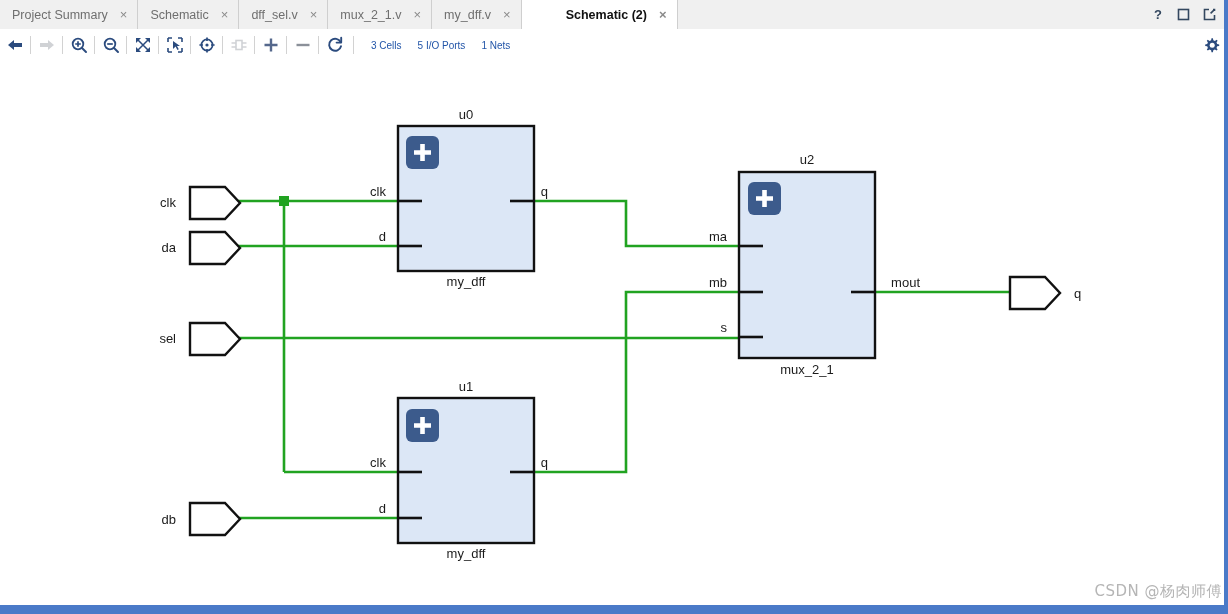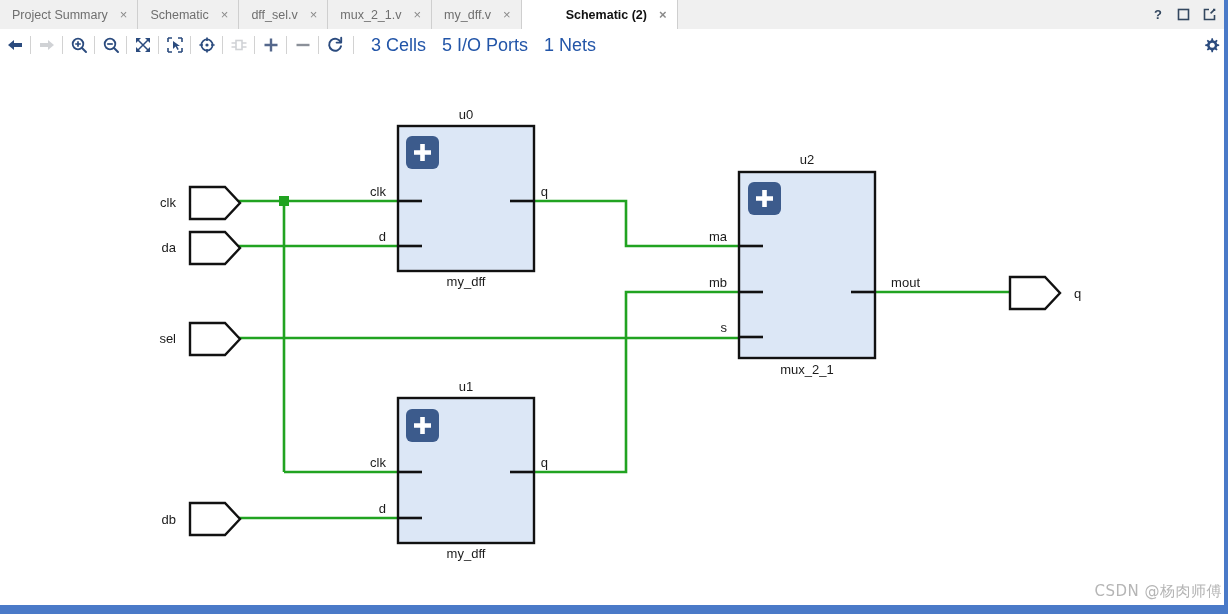--- a/index.html
+++ b/index.html
@@ -50,21 +50,21 @@
     background:#ffffff;border-bottom:1px solid #c6c6c6;
     display:flex;align-items:center;
   }
   .tbtn{
     width:29px;height:32px;display:flex;align-items:center;justify-content:center;
     cursor:pointer;
   }
   .tsep{width:1px;height:18px;background:#d2d2d2;margin:0 1px;}
   .tbtn.disabled{opacity:0.40;cursor:default;}
   .statlink{
-    font-size:18px;color:#2255a8;margin:0 0 0 16px;cursor:pointer;white-space:nowrap;
+    font-size:10px;color:#2255a8;margin:0 0 0 16px;cursor:pointer;white-space:nowrap;
   }
   .tbspacer{flex:1;}
   .gear{width:34px;height:32px;display:flex;align-items:center;justify-content:center;cursor:pointer;}
 
   
   .canvas{
     position:absolute;left:0;top:61px;width:1227px;height:544px;
     background:#ffffff;overflow:hidden;
   }
   .canvas svg{display:block;}

